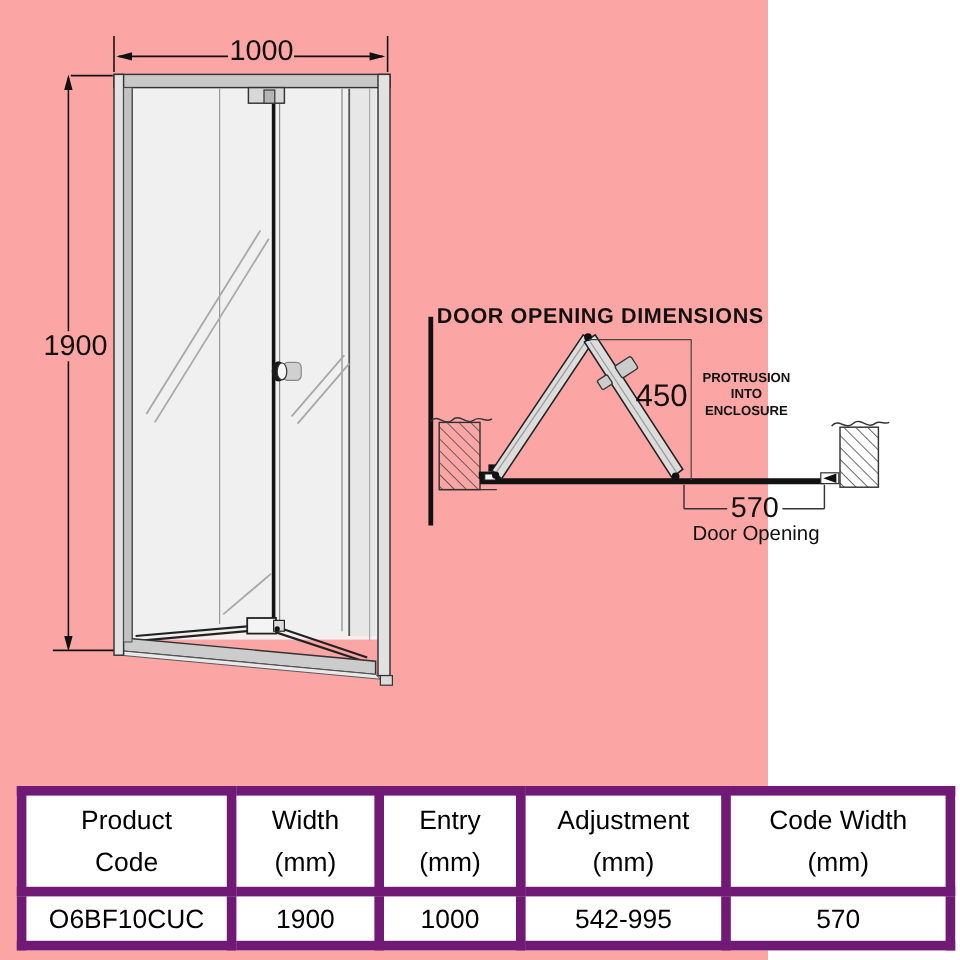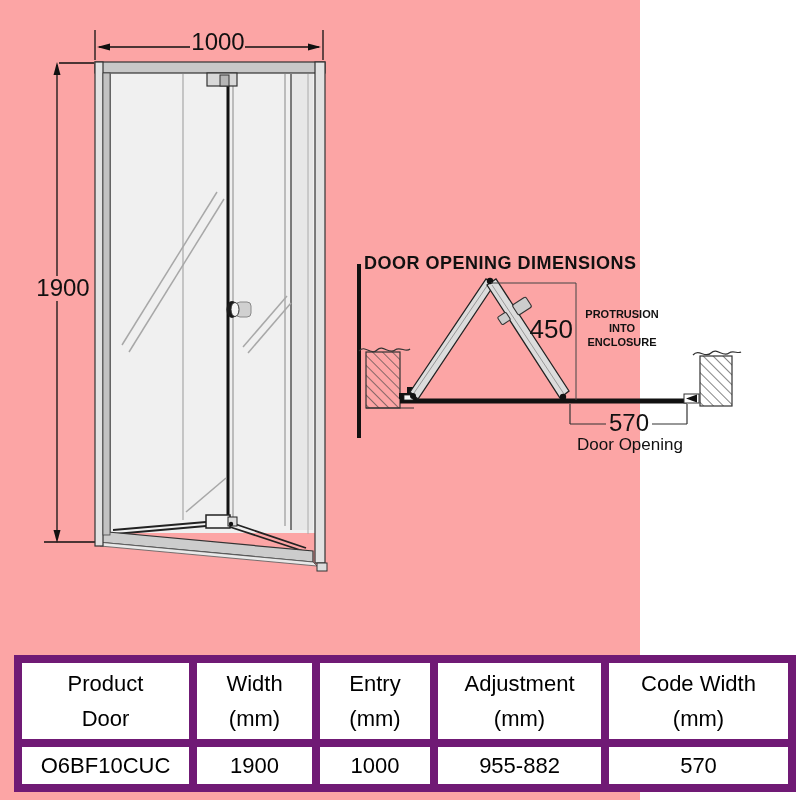--- a/index.html
+++ b/index.html
@@ -191,21 +191,21 @@
       <col style="width:175px">
         <col style="width:123px">
         <col style="width:118px">
       <col style="width:171px">
         <col style="width:187px">
     </colgroup>
     <tbody>
       <tr class="hdr">
         <td>
           <div class="hdr-line">Product</div>
-          <div class="hdr-line">Door</div>
+          <div class="hdr-line">Code</div>
         </td>
         <td>
           <div class="hdr-line">Width</div>
           <div class="hdr-line">(mm)</div>
         </td>
         <td>
           <div class="hdr-line">Entry</div>
           <div class="hdr-line">(mm)</div>
         </td>
         <td>
@@ -214,18 +214,18 @@
         </td>
         <td>
           <div class="hdr-line">Code Width</div>
           <div class="hdr-line">(mm)</div>
         </td>
       </tr>
       <tr class="val">
         <td>O6BF10CUC</td>
         <td>1900</td>
         <td>1000</td>
-        <td>955-882</td>
+        <td>542-995</td>
         <td>570</td>
       </tr>
     </tbody>
   </table>
 </div>
 
 </body></html>

